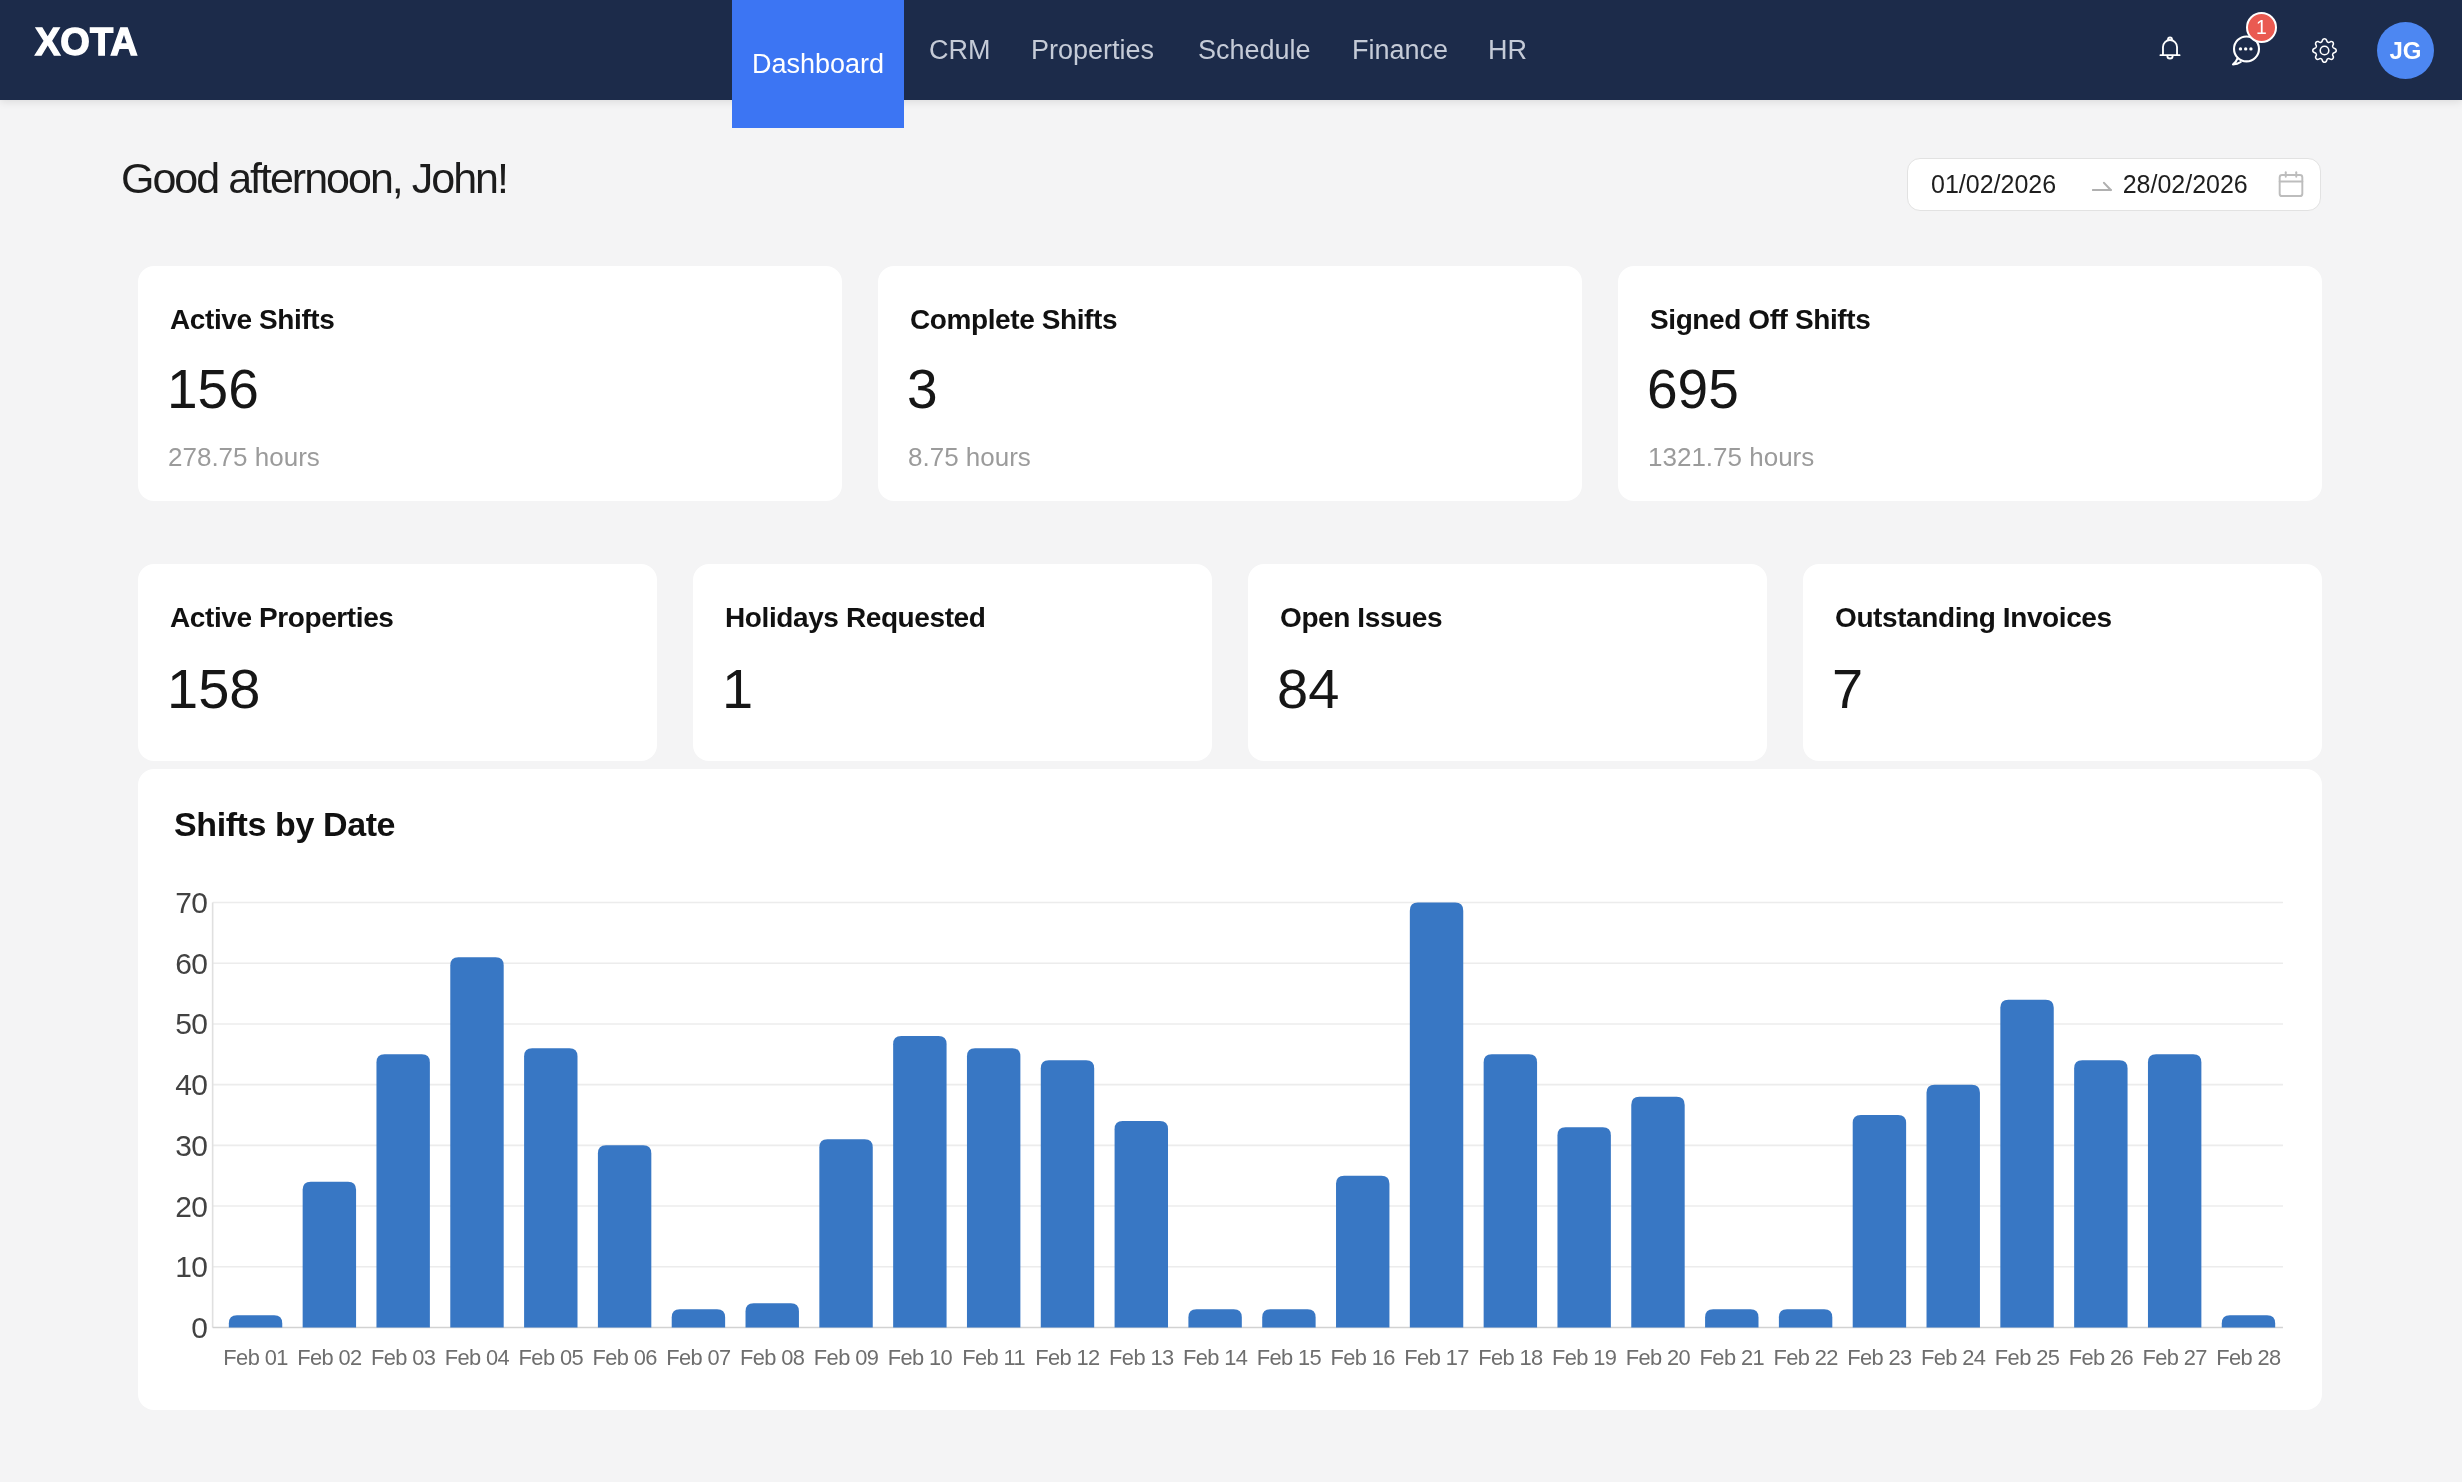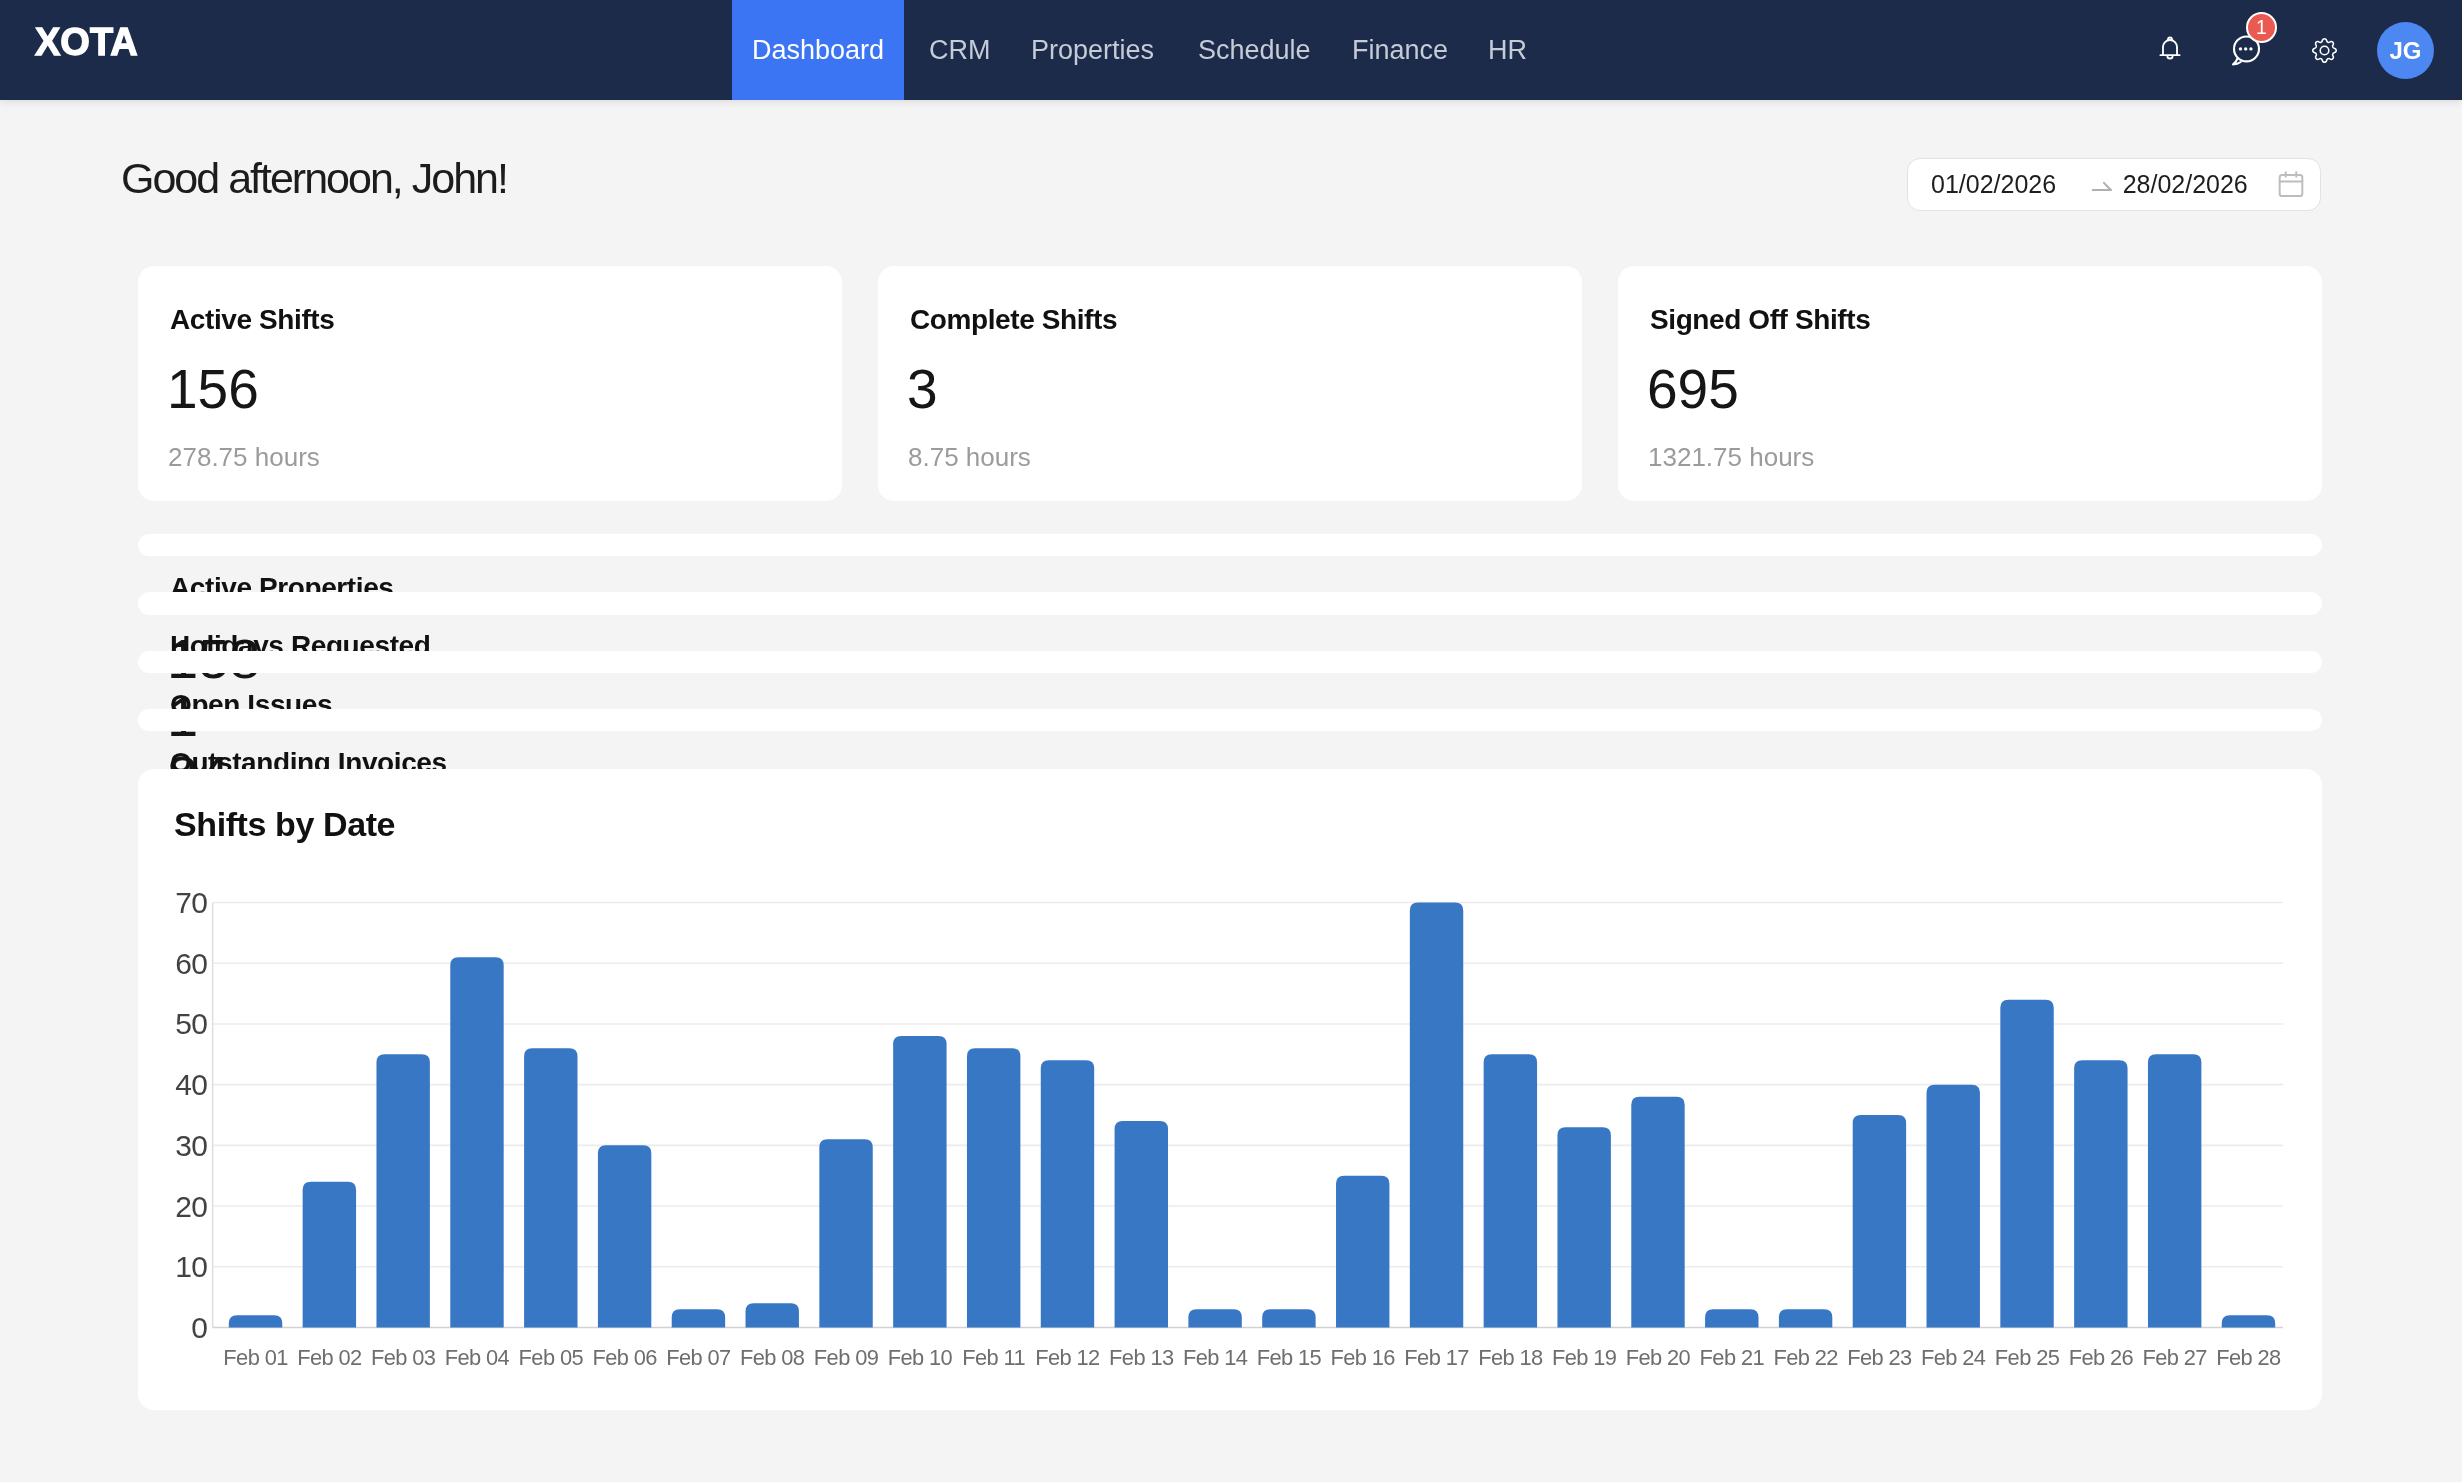--- a/index.html
+++ b/index.html
@@ -1,20 +1,20 @@
 <!DOCTYPE html>
 <html style="font-size:13px"><head>
 <meta charset="utf-8">
 <style>
 * { margin:0; padding:0; box-sizing:border-box; }
 html,body { width:2462px; height:1483px; background:#f4f4f5; font-family:"Liberation Sans", sans-serif; overflow:hidden; }
 
 .nav { position:absolute; left:0; top:0; width:2462px; height:100px; background:#1c2b4a; box-shadow:0 2.4px 8px rgba(0,0,0,0.10); }
 .logo { position:absolute; left:35px; top:0; height:100px; display:flex; align-items:center; color:#fff; font-size:38px; font-weight:bold; letter-spacing:0px; padding-bottom:16px; -webkit-text-stroke:1.3px #fff; }
-.tab-active { position:absolute; left:732px; top:0; width:172px; height:100px; background:#3c75f3; color:#fff; font-size:27px; display:flex; align-items:center; justify-content:center; }
+.tab-active { position:absolute; left:732px; top:0; width:172px; height:128px; background:#3c75f3; color:#fff; font-size:27px; display:flex; align-items:center; justify-content:center; }
 .nav-item { position:absolute; top:0; height:100px; display:flex; align-items:center; color:#c5cbd7; font-size:27px; }
 .icon { position:absolute; }
 .avatar { position:absolute; left:2377px; top:22px; width:57px; height:57px; border-radius:50%; background:#4d87f2; color:#fff; font-weight:bold; font-size:24px; display:flex; align-items:center; justify-content:center; }
 .badge { position:absolute; left:2246px; top:12px; width:31px; height:31px; border-radius:50%; background:#ea5a51; border:2.4px solid #fff; color:#fff; font-size:19.4px; display:flex; align-items:center; justify-content:center; }
 
 .h1 { position:absolute; left:121px; top:154px; font-size:43px; color:#1c1c1c; letter-spacing:-2px; }
 
 .dp { position:absolute; left:1907px; top:158px; width:414px; height:53px; background:#fff; border:1.6px solid #e2e2e2; border-radius:13px; display:flex; align-items:center; }
 .dp span { font-size:25px; color:#1e1e1e;text-align:right; }
 
@@ -100,21 +100,21 @@
       <div class="num">3</div>
       <div class="hours">8.75 hours</div>
     </div>
   <div class="card">
       <div class="title">Signed Off Shifts</div>
       <div class="num">695</div>
       <div class="hours">1321.75 hours</div>
     </div>
 </div>
 
-<div class="row row2" style="top:534px; height:197px;flex-direction:column;">
+<div class="row row2" style="top:564px; height:197px;">
   <div class="card">
       <div class="title">Active Properties</div>
       <div class="num">158</div>
     </div>
   <div class="card">
       <div class="title">Holidays Requested</div>
       <div class="num">1</div>
     </div>
   <div class="card">
       <div class="title">Open Issues</div>

